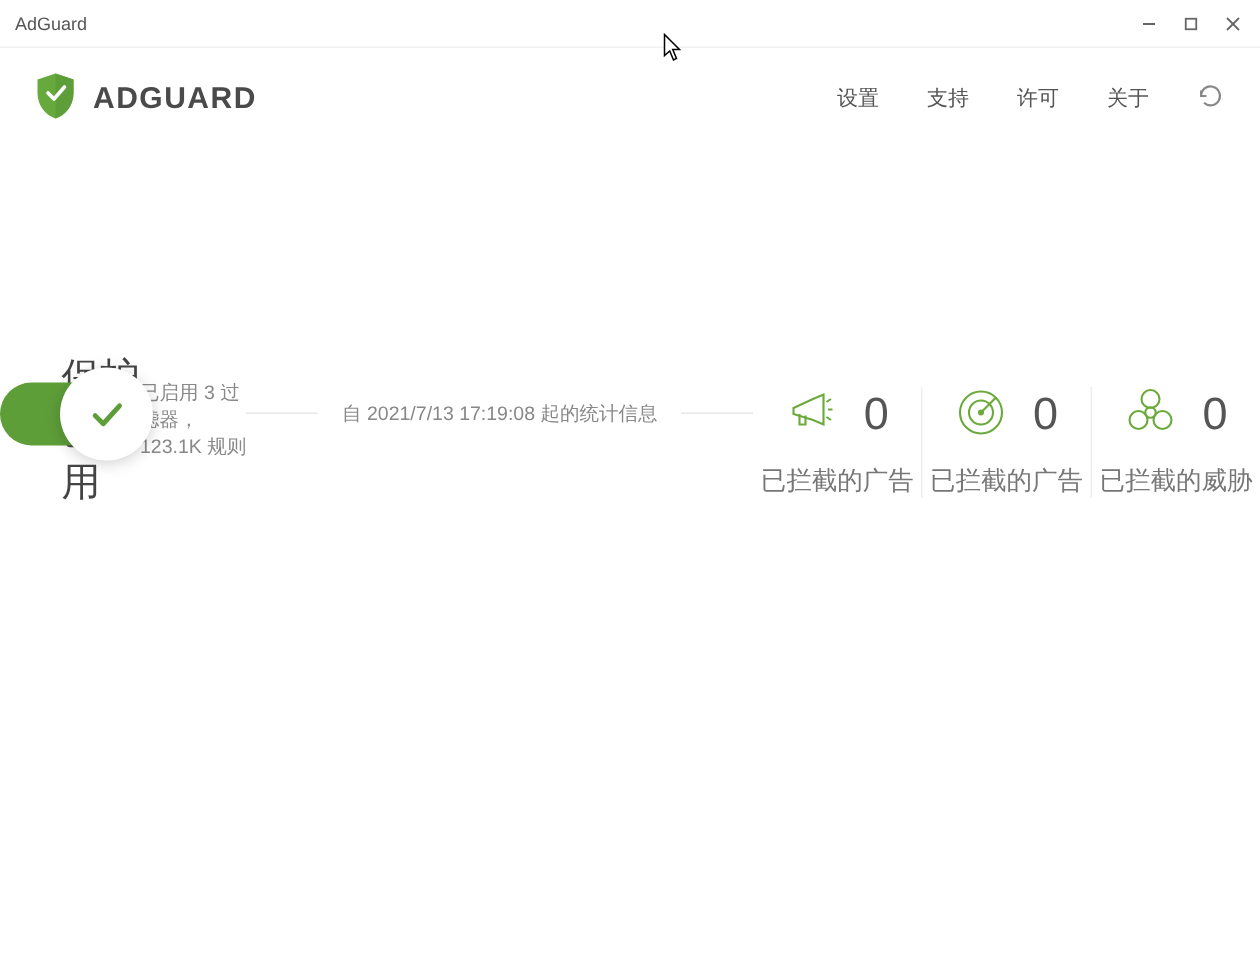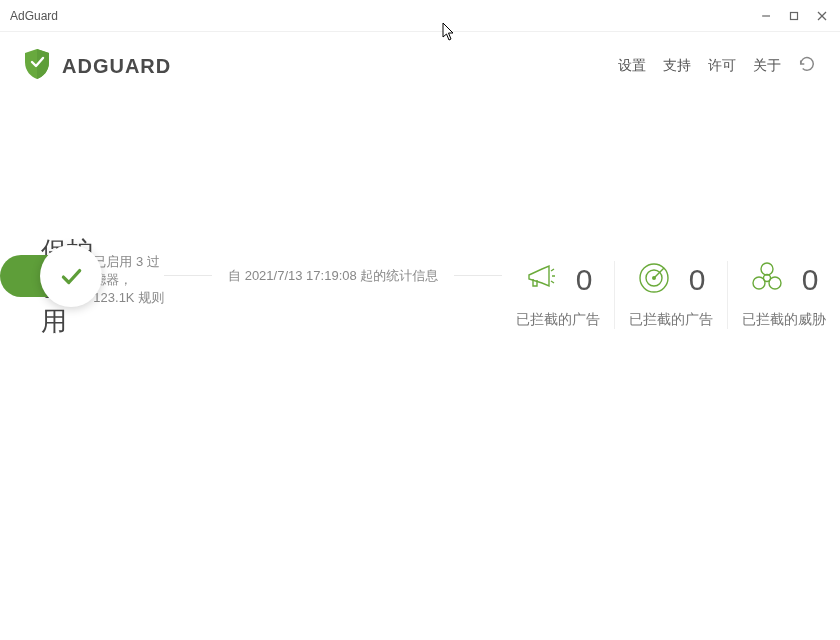--- a/index.html
+++ b/index.html
@@ -15,21 +15,21 @@
   
   .cursor { position: absolute; left: 442px; top: 22px; pointer-events: none; }
   .cursor svg { width: 14px; height: 20px; }
   
   
   .header { height: 68px; display: flex; align-items: center; padding: 0 24px 0 22px; }
   .logo { display: flex; align-items: center; gap: 10px; }
   .logo-shield svg { width: 30px; height: 34px; }
   .logo-text { font-size: 20px; font-weight: 700; letter-spacing: 1px; color: #4a4a4a; }
   .header-spacer { flex: 1; }
-  .header-nav { display: flex; align-items: center; gap: 17px; }
+  .header-nav { display: flex; align-items: center; gap: 32px; }
   .nav-link { font-size: 14px; color: #555; cursor: pointer; }
   .refresh-btn svg { width: 18px; height: 18px; stroke: #888; stroke-width: 1.6; fill: none; }
   
   
   .main { display: flex; flex-direction: row; align-items: center; padding-top: 112px; }
   .toggle-wrap { position: relative; width: 102px; height: 58px; }
   .toggle-track { position: absolute; top: 8px; left: 0; width: 90px; height: 42px; background: #5e9e39; border-radius: 21px; }
   .toggle-knob { position: absolute; top: -2px; left: 40px; width: 62px; height: 62px; background: #fff; border-radius: 50%; box-shadow: 0 2px 10px rgba(0,0,0,0.18); display: flex; align-items: center; justify-content: center; }
   .toggle-knob svg { width: 26px; height: 26px; stroke: #5e9e39; stroke-width: 3; fill: none; stroke-linecap: round; stroke-linejoin: round; }
   .status-title { margin-top: 22px; font-size: 26px; color: #444; font-weight: 400; }
@@ -38,21 +38,21 @@
   
   .stats-label-row { display: flex; align-items: center; width: 100%; }
   .stats-label-row::before, .stats-label-row::after { content: ""; flex: 1; height: 1px; background: #e8e8e8; }
   .stats-since { padding: 0 16px; font-size: 13px; color: #888; }
   .stats-row { margin-top: 38px; display: flex; width: 100%; }
   .stat { flex: 1; display: flex; flex-direction: column; align-items: center; gap: 12px; border-right: 1px solid #eee; }
   .stat:last-child { border-right: none; }
   .stat-top { display: flex; align-items: center; gap: 18px; }
   .stat-icon svg { width: 34px; height: 34px; stroke: #6aaa3a; stroke-width: 1.4; fill: none; }
   .stat-value { font-size: 30px; color: #555; font-weight: 300; }
-  .stat-label { font-size: 14px; color: #777; }
+  .stat-label { font-size: 17px; color: #777; }
 </style>
 </head>
 <body>
 
 <div class="titlebar">
   <span class="titlebar-title">AdGuard</span>
   <div class="titlebar-spacer"></div>
   <div class="winbtn">
     <svg viewBox="0 0 10 10">
         <line x1="1" y1="5" x2="9" y2="5"></line>

